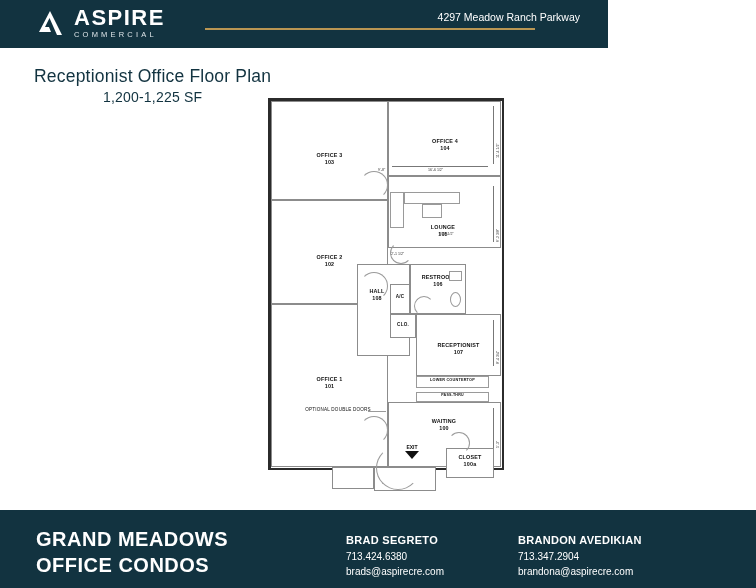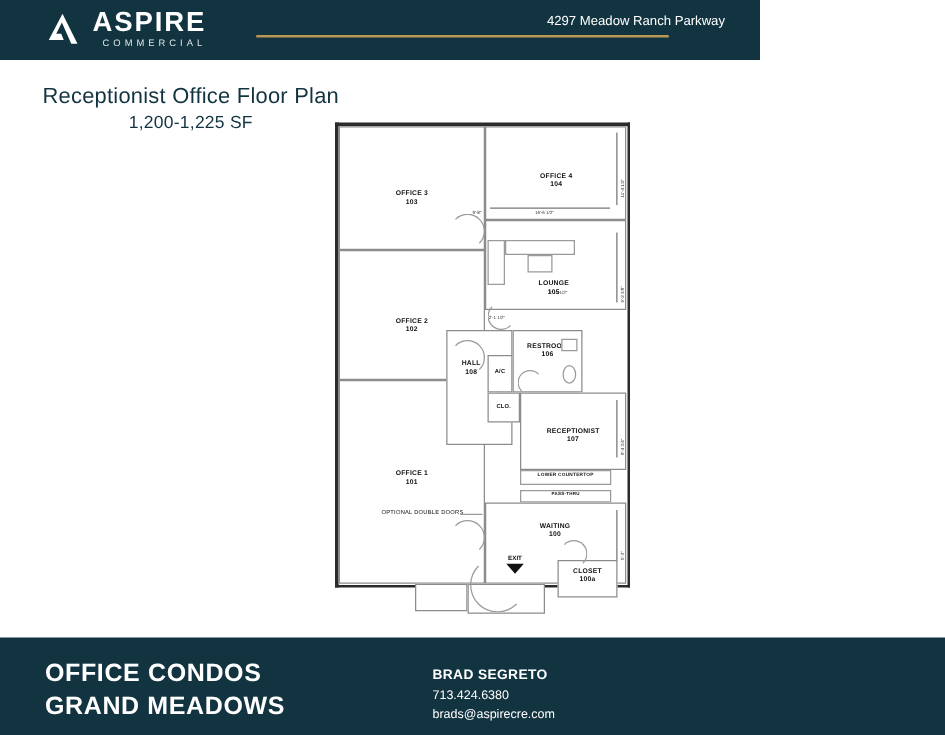--- a/index.html
+++ b/index.html
@@ -20,21 +20,21 @@
   .logo-wrap {
     position:absolute; left:36px; top:7px;
     display:flex; align-items:center; gap:8px;
   }
   .logo-mark { width:30px; height:30px; position:relative; }
   .logo-text { color:#ffffff; line-height:1; }
   .logo-title {
     font-size:22px; font-weight:bold; letter-spacing:1.5px;
   }
   .logo-sub {
-    font-size:7.5px; letter-spacing:3.2px; margin-top:2px; color:#dfe6e9;text-align:right;
+    font-size:7.5px; letter-spacing:3.2px; margin-top:2px; color:#dfe6e9;
   }
   .header-rule {
     position:absolute; left:205px; top:28px; width:330px; height:2px;
     background:#b99653;
   }
   .header-addr {
     position:absolute; right:28px; top:10px;
     text-align:right; color:#ffffff; font-size:10.5px; line-height:1.45;
   }
 
@@ -239,23 +239,28 @@
   <div class="door-arc" style="left:110px; top:75px; width:28px; height:28px; border-left-color:transparent; border-bottom-color:transparent;"></div>
   <div class="door-arc" style="left:110px; top:176px; width:28px; height:28px; border-left-color:transparent; border-bottom-color:transparent;"></div>
   <div class="door-arc" style="left:110px; top:320px; width:28px; height:28px; border-left-color:transparent; border-bottom-color:transparent;"></div>
   <div class="door-arc" style="left:164px; top:200px; width:20px; height:20px; border-right-color:transparent; border-bottom-color:transparent;"></div>
   <div class="door-arc" style="left:140px; top:146px; width:22px; height:22px; border-right-color:transparent; border-top-color:transparent;"></div>
   <div class="door-arc" style="left:198px; top:336px; width:22px; height:22px; border-left-color:transparent; border-bottom-color:transparent;"></div>
 </div>
 
 <div class="footer">
   <div class="footer-title">
+    <div>GRAND MEADOWS</div>
     <div>OFFICE CONDOS</div>
-    <div>GRAND MEADOWS</div>
   </div>
 
   <div class="contact c1">
     <div class="nm">BRAD SEGRETO</div>
     <div>713.424.6380</div>
     <div>brads@aspirecre.com</div>
   </div>
 
+  <div class="contact c2">
+    <div class="nm">BRANDON AVEDIKIAN</div>
+    <div>713.347.2904</div>
+    <div>brandona@aspirecre.com</div>
+  </div>
 </div>
 
 </body></html>

